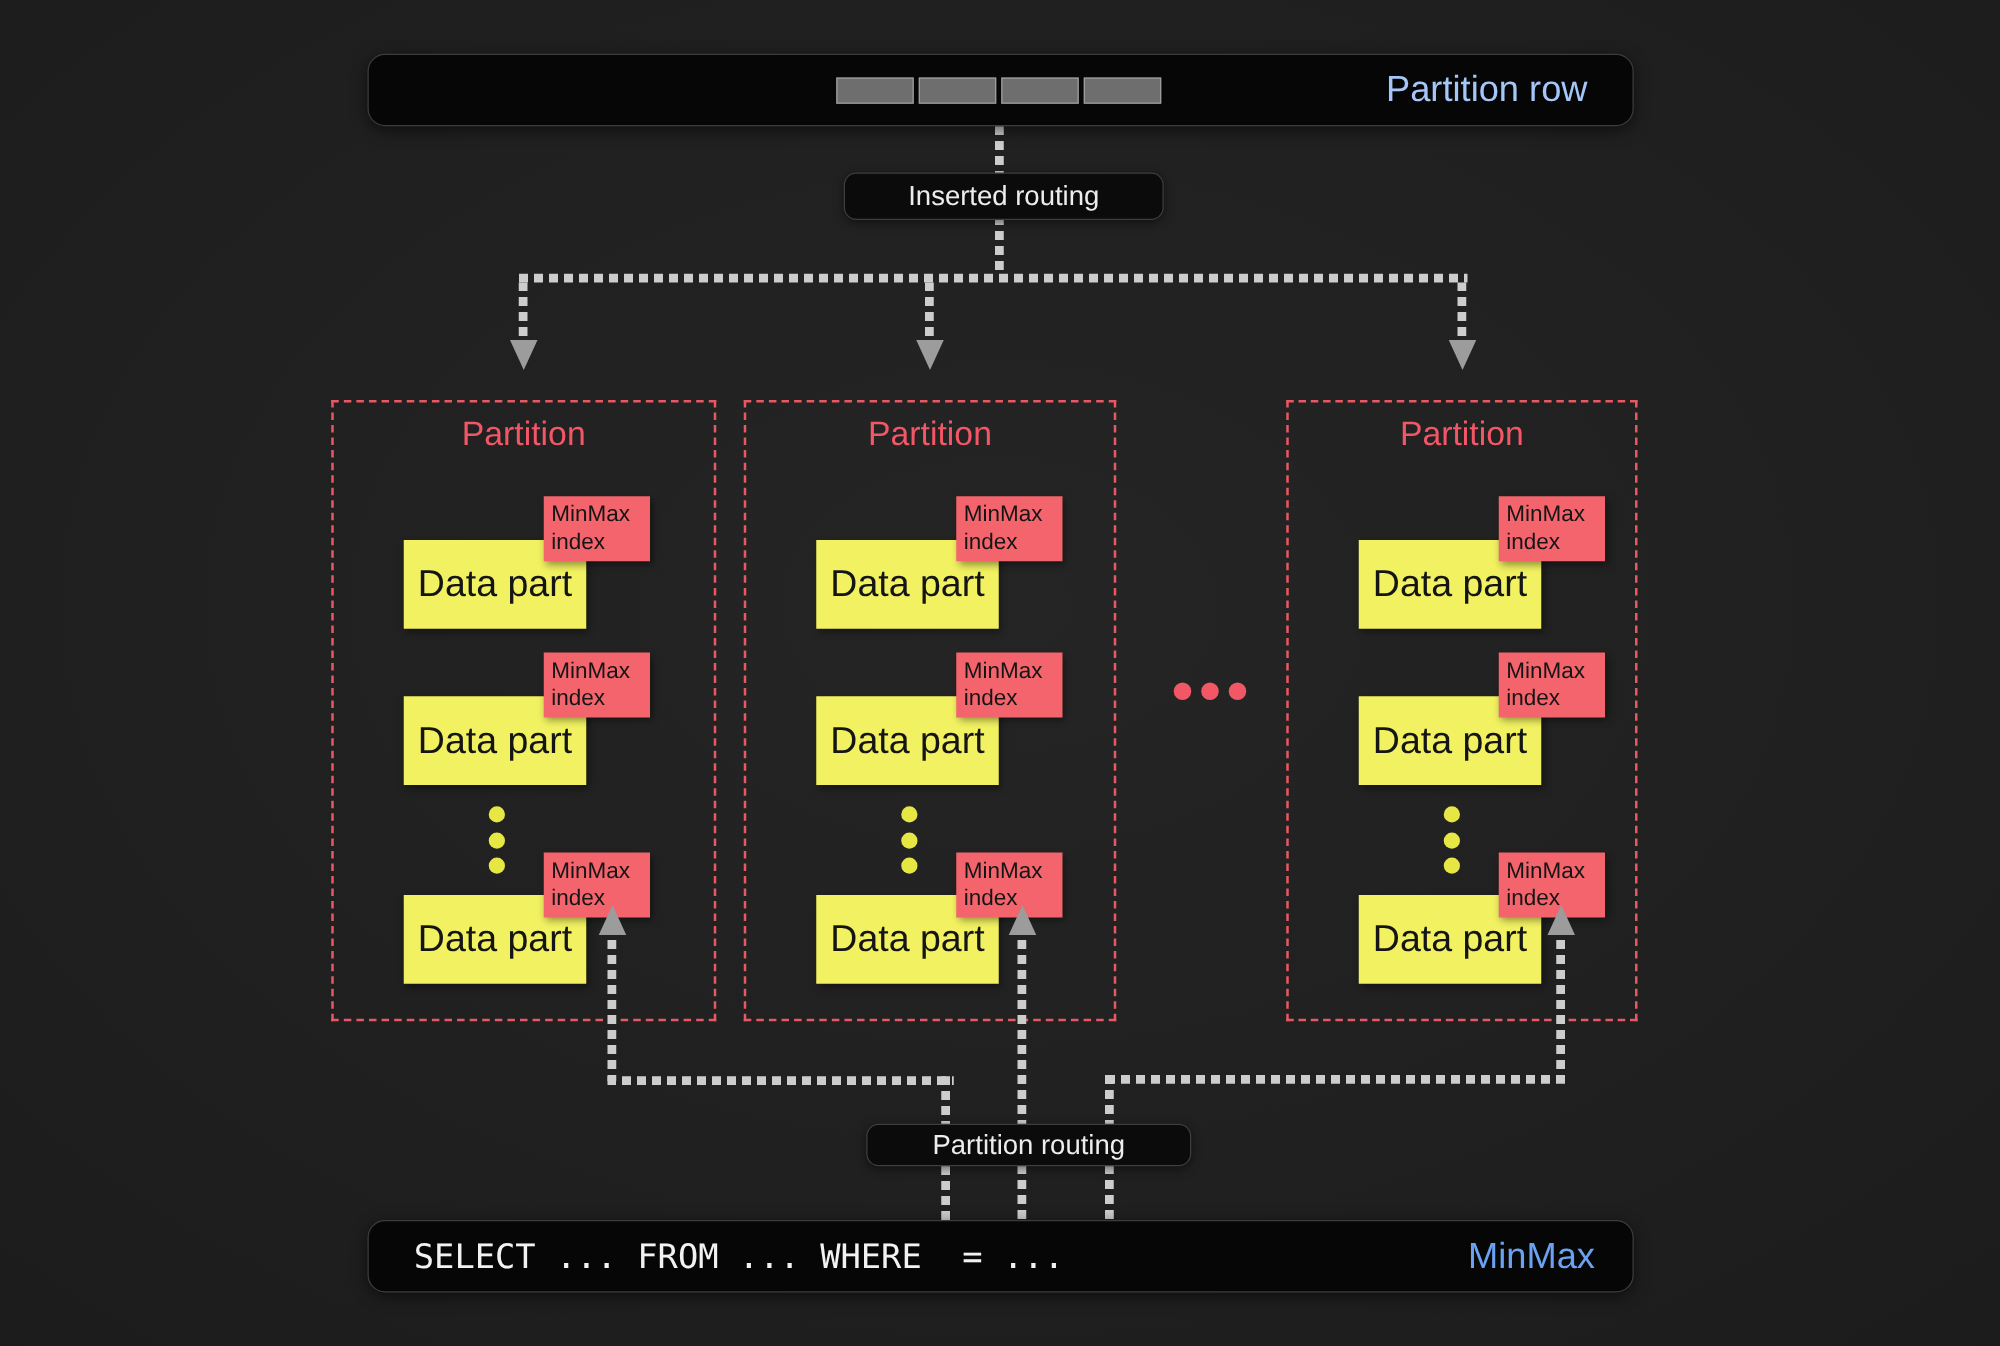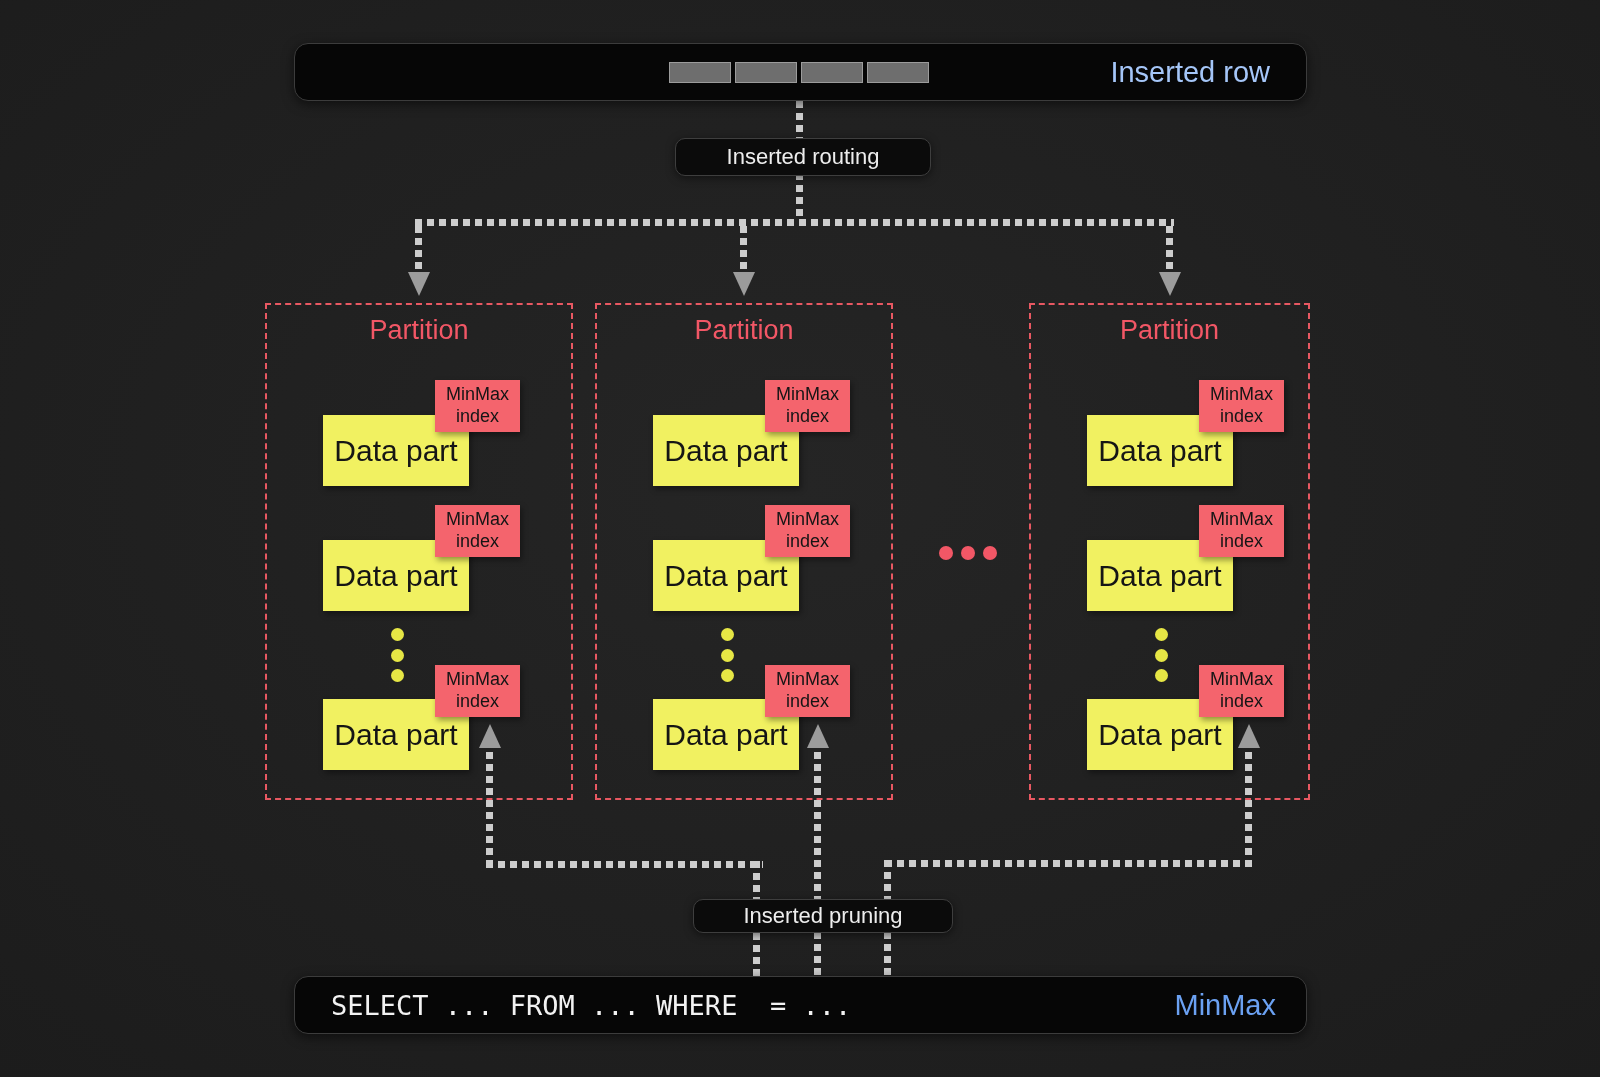--- a/index.html
+++ b/index.html
@@ -36,28 +36,28 @@
   #pruning-pill { left:693px; top:899px; width:260px; height:34px; }
   
   .dotv { position:absolute; width:7px;
           background-image:repeating-linear-gradient(to bottom,#cdcdcd 0 7px,transparent 7px 12px); z-index:2; }
   .doth { position:absolute; height:7px;
           background-image:repeating-linear-gradient(to right,#cdcdcd 0 7px,transparent 7px 12px); z-index:2; }
   .head { position:absolute; width:0; height:0; z-index:2; }
   .head.down { border-left:11px solid transparent; border-right:11px solid transparent; border-top:24px solid #9c9c9c; }
   .head.up   { border-left:11px solid transparent; border-right:11px solid transparent; border-bottom:24px solid #9c9c9c; }
   
-  .partition { position:absolute; top:303px; height:497px; border:2px dashed #e85862;
+  .partition { position:absolute; top:320px; height:497px; border:2px dashed #e85862;
                box-sizing:border-box; z-index:1; }
   .partition-title { position:absolute; top:10px; left:0; width:100%; text-align:center;
                      color:#f25766; font-size:27px; }
   .minmax {
     position:absolute; left:168px; width:85px; height:52px; background:#f4646d; color:#151515;
     font-size:18px; line-height:1.2; display:flex; align-items:center; justify-content:center;
-    text-align:center; z-index:3; box-shadow:2px 3px 6px rgba(0,0,0,.4); padding:0 6px; box-sizing:border-box;
+    text-align:left; z-index:3; box-shadow:2px 3px 6px rgba(0,0,0,.4); padding:0 6px; box-sizing:border-box;
   }
   .datapart {
     position:absolute; left:56px; width:146px; height:71px; background:#f1f161; color:#151515;
     font-size:30px; display:flex; align-items:center; justify-content:center; z-index:2;
     box-shadow:2px 3px 6px rgba(0,0,0,.4);
   }
   .ydot { position:absolute; left:124px; width:13px; height:13px; border-radius:50%; background:#e6e645; z-index:2; }
   .rdot { position:absolute; width:14px; height:14px; border-radius:50%; background:#f25766; z-index:2; }
 </style>
 </head>
@@ -65,21 +65,21 @@
 
 <div id="canvas">
 
   <div class="bar" id="inserted-bar">
     <div class="segments" id="row-segments">
         <div class="cell"></div>
         <div class="cell"></div>
         <div class="cell"></div>
         <div class="cell"></div>
       </div>
-    <div class="bar-label">Inserted row</div>
+    <div class="bar-label">Partition row</div>
   </div>
 
   <div class="dotv" style="left:796px; top:101px; height:118px;"></div>
   <div class="pill" id="routing-pill">
     <span>Inserted routing</span>
   </div>
   <div class="doth" style="left:415px; top:219px; width:759px;"></div>
   <div class="dotv" style="left:415px; top:226px; height:46px;"></div>
   <div class="dotv" style="left:740px; top:226px; height:46px;"></div>
   <div class="dotv" style="left:1166px; top:226px; height:46px;"></div>
@@ -95,21 +95,21 @@
   <div class="head up" style="left:807px; top:724px;"></div>
   <div class="head up" style="left:1238px; top:724px;"></div>
   <div class="dotv" style="left:486px; top:752px; height:113px;"></div>
   <div class="dotv" style="left:814px; top:752px; height:224px;"></div>
   <div class="dotv" style="left:1245px; top:752px; height:111px;"></div>
   <div class="doth" style="left:486px; top:861px; width:277px;"></div>
   <div class="doth" style="left:885px; top:860px; width:367px;"></div>
   <div class="dotv" style="left:753px; top:861px; height:115px;"></div>
   <div class="dotv" style="left:884px; top:860px; height:116px;"></div>
   <div class="pill" id="pruning-pill">
-    <span>Inserted pruning</span>
+    <span>Partition routing</span>
   </div>
 
   <div class="bar" id="query-bar">
     <div class="code">
       <span>SELECT ... FROM ... WHERE </span><span> = ...</span>
     </div>
     <div class="bar-label">MinMax</div>
   </div>
 
 <div class="partition" style="left: 265px; width: 308px;">

